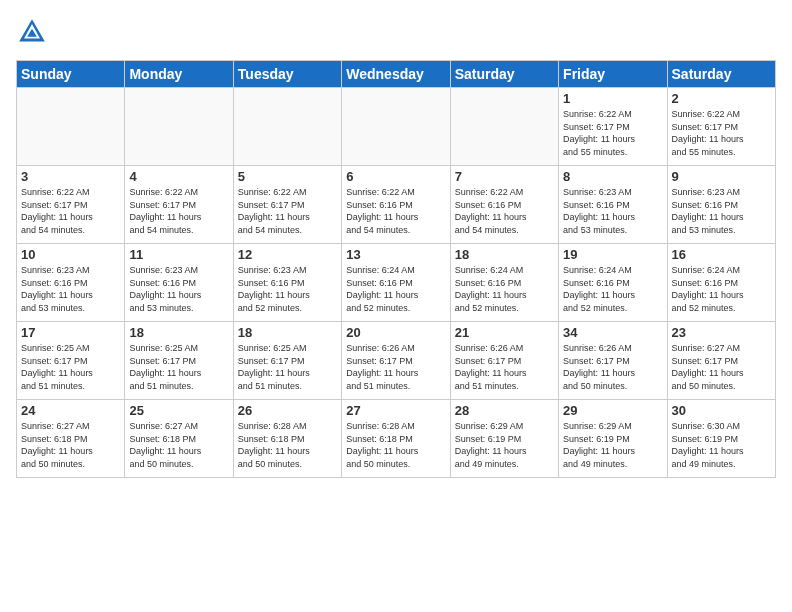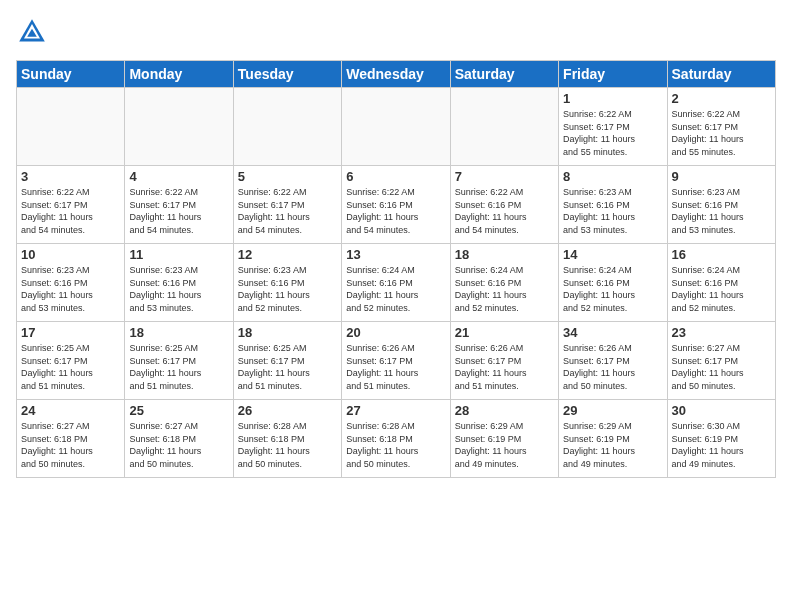--- a/index.html
+++ b/index.html
@@ -234,21 +234,21 @@
 and 52 minutes.</div>
           </td>
           <td>
             <span class="day-num">18</span>
             <div class="day-info" style="white-space: pre-line;">Sunrise: 6:24 AM
 Sunset: 6:16 PM
 Daylight: 11 hours
 and 52 minutes.</div>
           </td>
           <td>
-            <span class="day-num">14</span>
+            <span class="day-num">19</span>
             <div class="day-info" style="white-space: pre-line;">Sunrise: 6:24 AM
 Sunset: 6:16 PM
 Daylight: 11 hours
 and 52 minutes.</div>
           </td>
           <td>
             <span class="day-num">16</span>
             <div class="day-info" style="white-space: pre-line;">Sunrise: 6:24 AM
 Sunset: 6:16 PM
 Daylight: 11 hours

